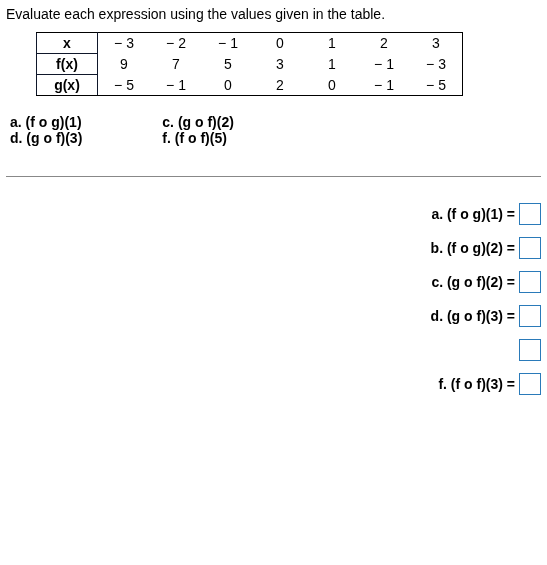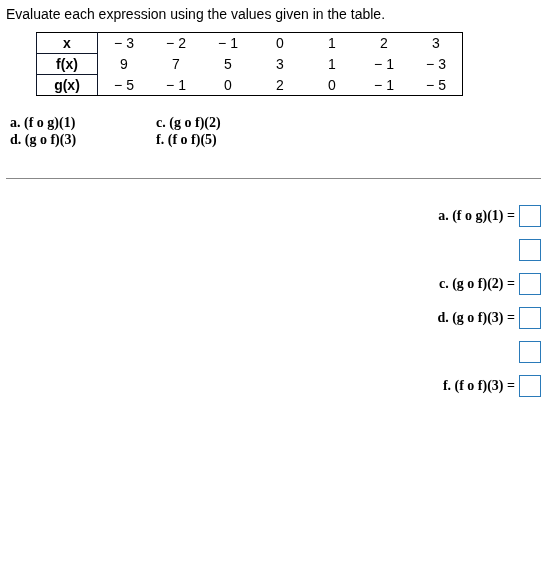--- a/index.html
+++ b/index.html
@@ -53,21 +53,21 @@
     justify-content: flex-end;
   }
   .answer-row input.box {
     width: 22px;
     height: 22px;
     border: 1px solid #2a7ab9;
     box-sizing: border-box;
     text-align:center;
     font-size:13px;
   }
-  b { font-weight: bold; font-family: Liberation Serif, serif; }
+  b { font-weight: bold; }
 </style>
 </head>
 <body>
 
 <div class="instruction">Evaluate each expression using the values given in the table.</div>
 
 <table class="values">
   <tbody>
       <tr>
     <td class="rowhead">x</td>
@@ -113,20 +113,21 @@
   </div>
 </div>
 
 <hr class="sep">
 
 <div class="answer-row">
   <b>a. (f o g)(1) =</b>
   <input class="box" type="text" style="">
 </div>
 <div class="answer-row">
+  <b>b. (f o g)(2) =</b>
   <input class="box" type="text" style="">
 </div>
 <div class="answer-row">
   <b>c. (g o f)(2) =</b>
   <input class="box" type="text" style="">
 </div>
 <div class="answer-row">
   <b>d. (g o f)(3) =</b>
   <input class="box" type="text" style="">
 </div>

